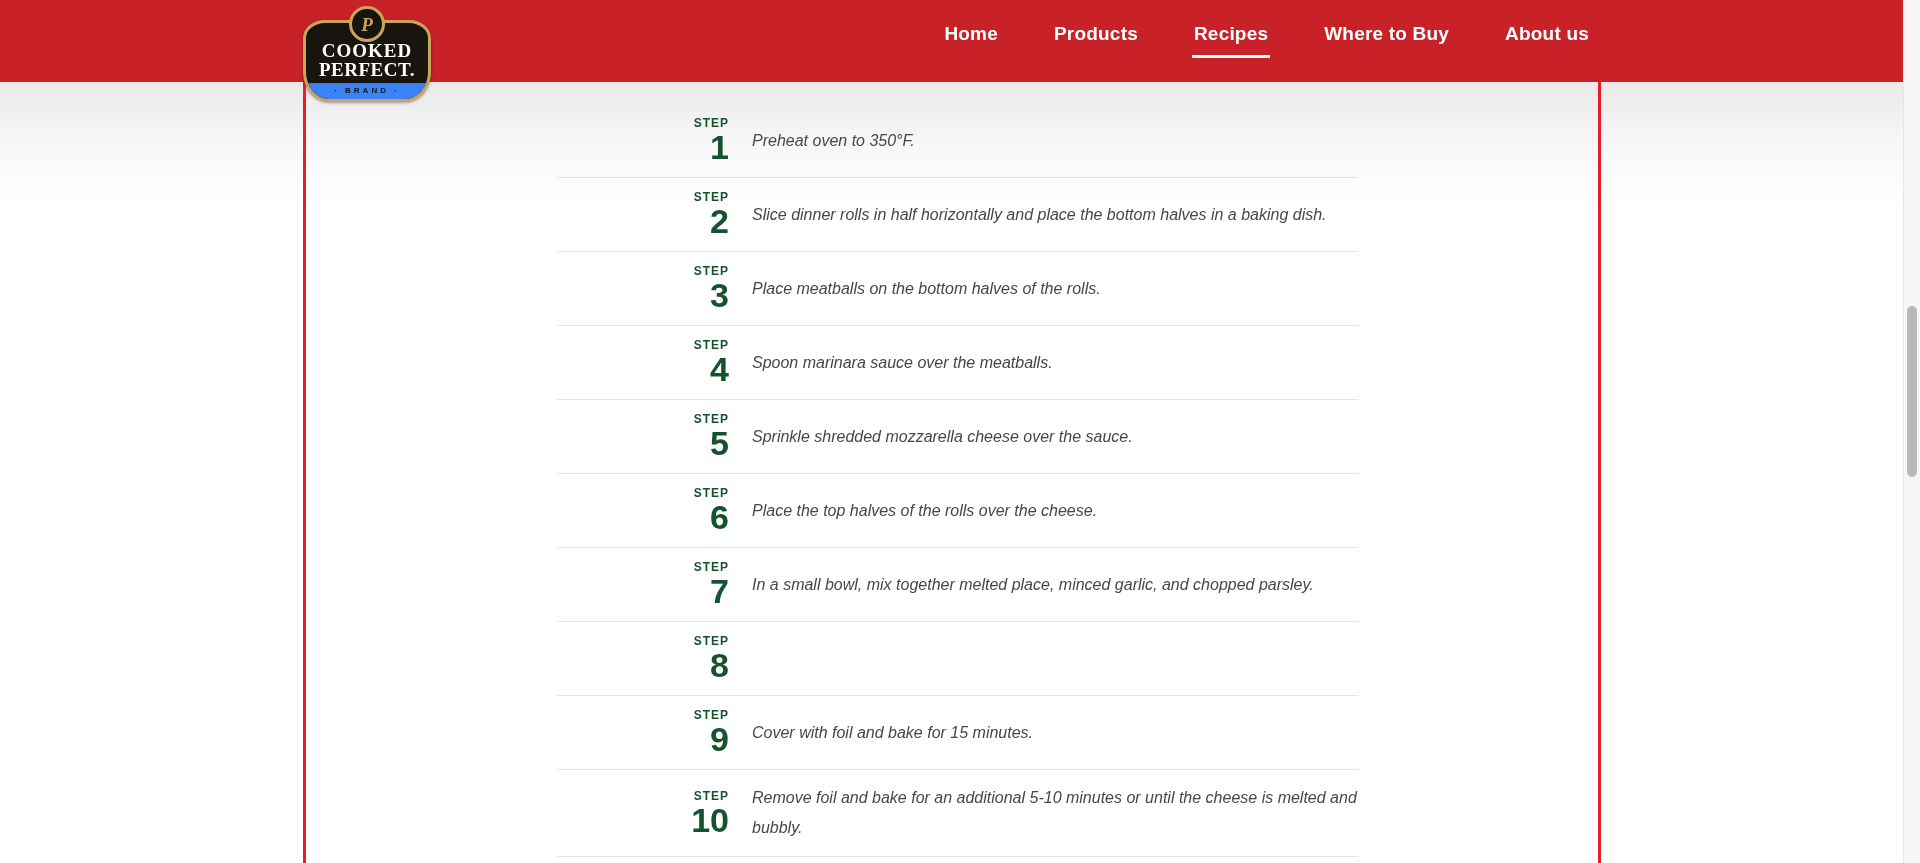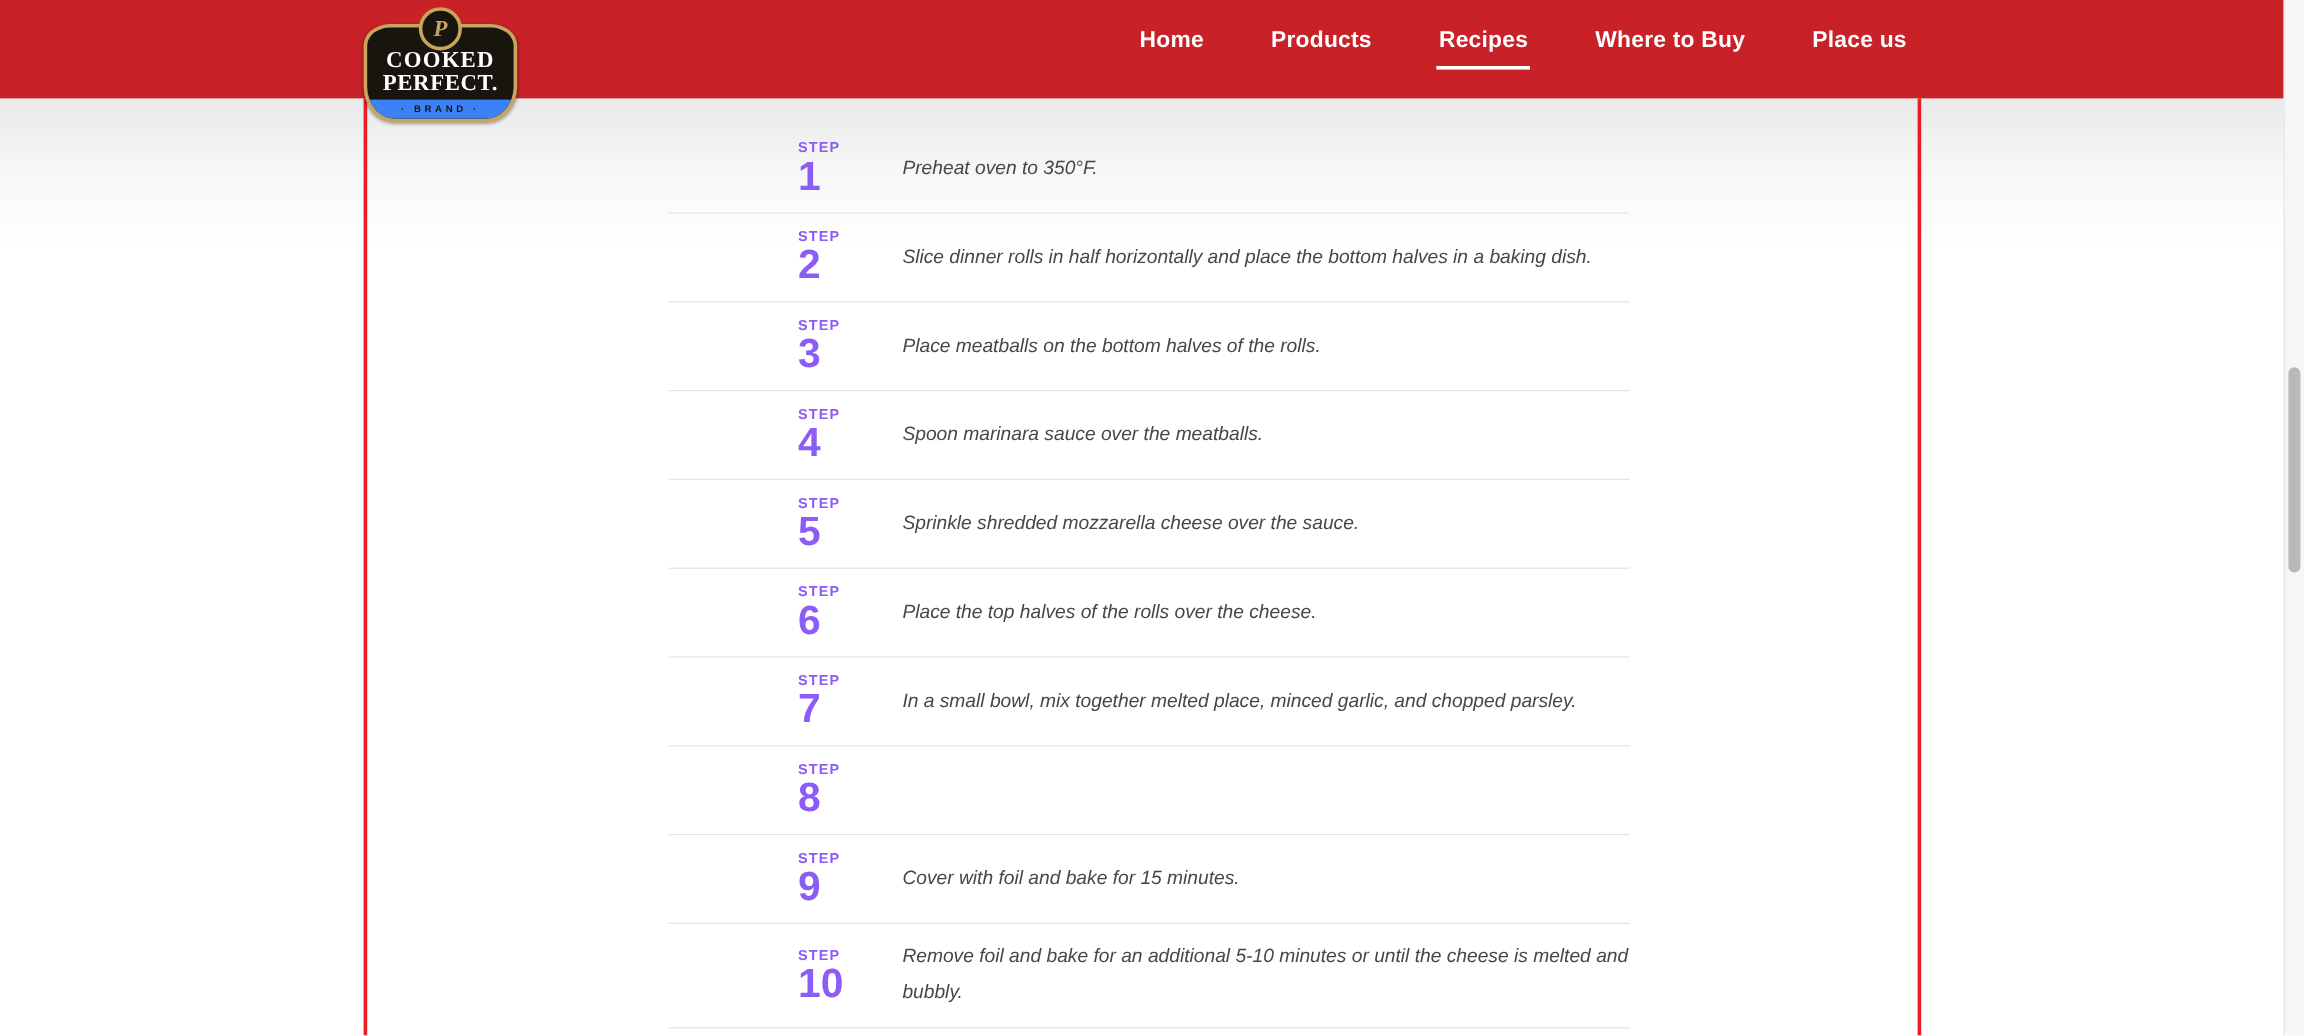--- a/index.html
+++ b/index.html
@@ -74,21 +74,21 @@
   }
 
   
   .steps { position:absolute; left:557px; top:104px; width:801px; z-index:2; }
   .step-row {
     display:flex; align-items:center; min-height:74px;
     border-bottom:1px solid #e4e4e4; box-sizing:border-box;
   }
   .step-row:last-child { min-height:87px; }
   .step-badge {
-    margin-left:108px; width:64px; text-align:left; color:#8b5cf6;
+    margin-left:108px; width:64px; text-align:right; color:#14532d;
     flex-shrink:0;
   }
   .step-label {
     font-size:12px; font-weight:bold; letter-spacing:1px; line-height:1;
   }
   .step-num {
     font-size:34px; font-weight:bold; line-height:0.95; margin-top:2px;
   }
   .step-text {
     margin-left:23px; max-width:645px; font-size:16px; color:#474747;
@@ -119,21 +119,21 @@
     <div class="logo-word2">PERFECT.</div>
     <div class="logo-band">· BRAND ·</div>
   </div>
 </div>
 
 <nav class="nav" id="nav">
     <div class="nav-item">Home</div>
     <div class="nav-item">Products</div>
     <div class="nav-item active">Recipes</div>
     <div class="nav-item">Where to Buy</div>
-    <div class="nav-item">Place us</div>
+    <div class="nav-item">About us</div>
   </nav>
 
 <div class="panel"></div>
 
 <div class="steps" id="steps">
     <div class="step-row">
     <div class="step-badge">
       <div class="step-label">STEP</div>
       <div class="step-num">1</div>
     </div>

